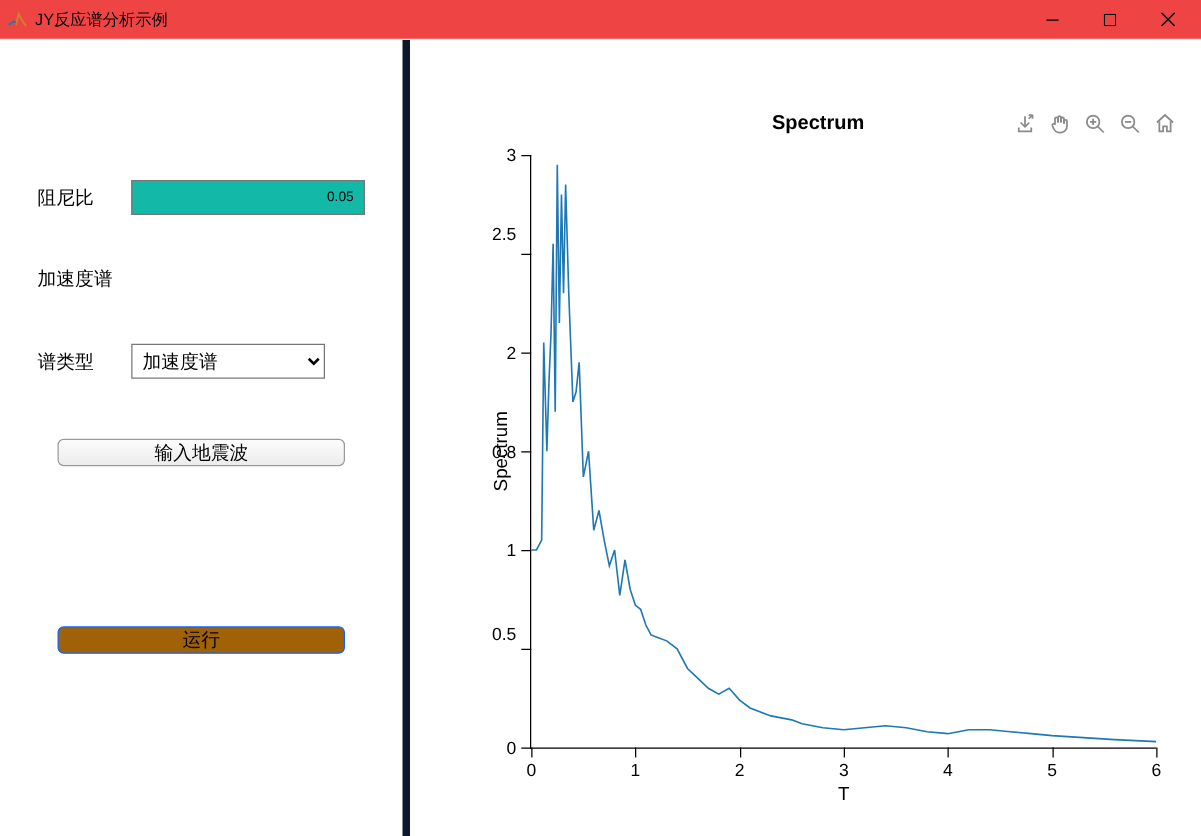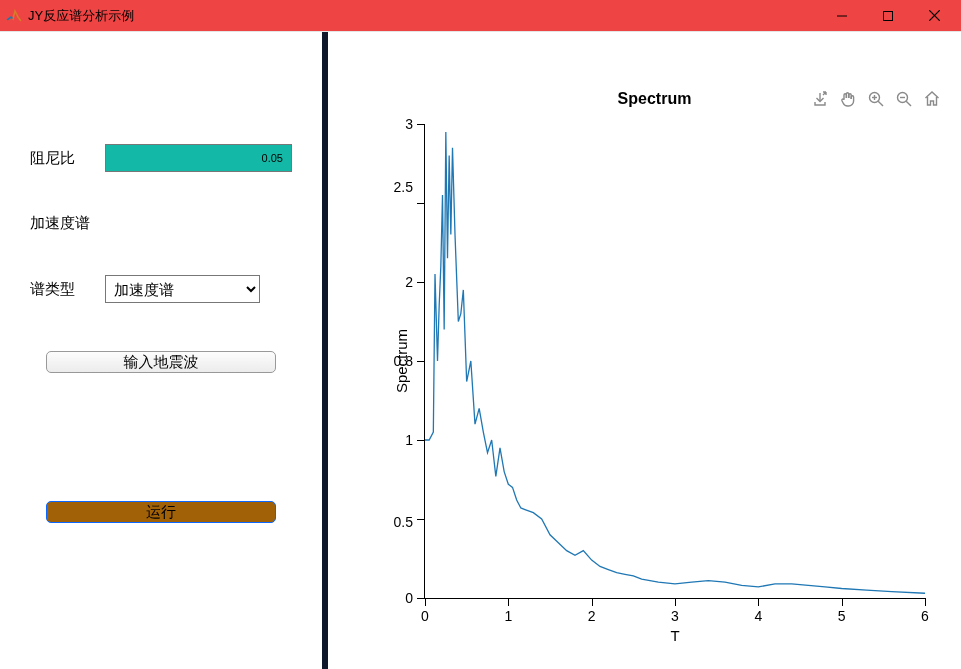--- a/index.html
+++ b/index.html
@@ -155,21 +155,21 @@
 
       <div class="axes" id="axes">
         <div class="ylabel">Spectrum</div>
         <div class="xlabel">T</div>
         <svg id="plot-svg" style="position:absolute;left:0;top:0;width:100%;height:100%;" preserveAspectRatio="none" viewBox="0 0 500 474">
             <path d="M0.00 316.00 L4.17 316.00 L8.33 308.10 L10.00 150.10 L12.50 237.00 L14.17 181.70 L15.83 142.20 L17.50 71.10 L19.17 205.40 L20.83 7.90 L22.50 134.30 L24.17 31.60 L25.83 110.60 L27.50 23.70 L30.00 110.60 L33.33 197.50 L35.83 189.60 L38.33 165.90 L41.67 257.54 L45.83 237.00 L50.00 300.20 L54.17 284.40 L58.33 308.10 L62.50 328.64 L66.67 316.00 L70.83 352.34 L75.00 323.90 L79.17 347.60 L83.33 360.24 L87.50 363.40 L91.67 376.04 L95.83 383.94 L100.00 385.52 L108.33 388.68 L116.67 395.00 L125.00 410.80 L133.33 418.70 L141.67 426.60 L150.00 431.34 L158.33 426.60 L166.67 436.08 L175.00 442.40 L183.33 445.56 L191.67 448.72 L200.00 450.30 L208.33 451.88 L216.67 455.04 L233.33 458.20 L250.00 459.78 L266.67 458.20 L283.33 456.62 L300.00 458.20 L316.67 461.36 L333.33 462.94 L350.00 459.78 L366.67 459.78 L383.33 461.36 L400.00 462.94 L416.67 464.52 L441.67 466.10 L466.67 467.68 L500.00 469.26 " class="line-path"></path>
           </svg>
       <div class="ytick" style="top: 474px;"></div>
           <div class="ytick-label" style="top: 474px;">0</div>
           <div class="ytick" style="top: 395px;"></div>
-          <div class="ytick-label" style="top: 398px;">0.5</div>
+          <div class="ytick-label" style="top: 383px;">0.5</div>
           <div class="ytick" style="top: 316px;"></div>
           <div class="ytick-label" style="top: 316px;">1</div>
           <div class="ytick" style="top: 237px;"></div>
           <div class="ytick-label" style="top: 237px;">0.8</div>
           <div class="ytick" style="top: 158px;"></div>
           <div class="ytick-label" style="top: 158px;">2</div>
           <div class="ytick" style="top: 79px;"></div>
           <div class="ytick-label" style="top: 63px;">2.5</div>
           <div class="ytick" style="top: 0px;"></div>
           <div class="ytick-label" style="top: 0px;">3</div>

